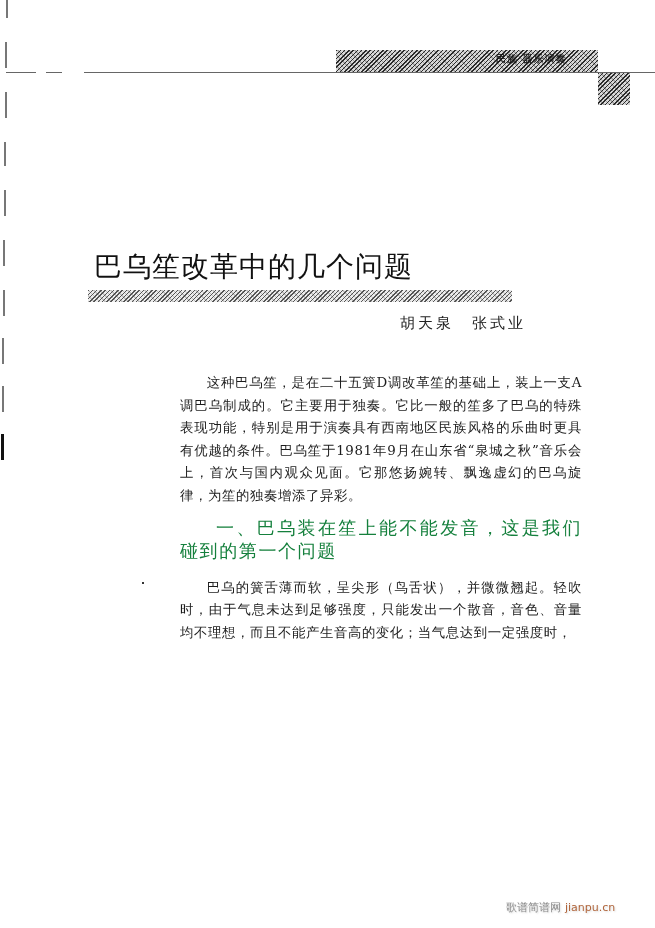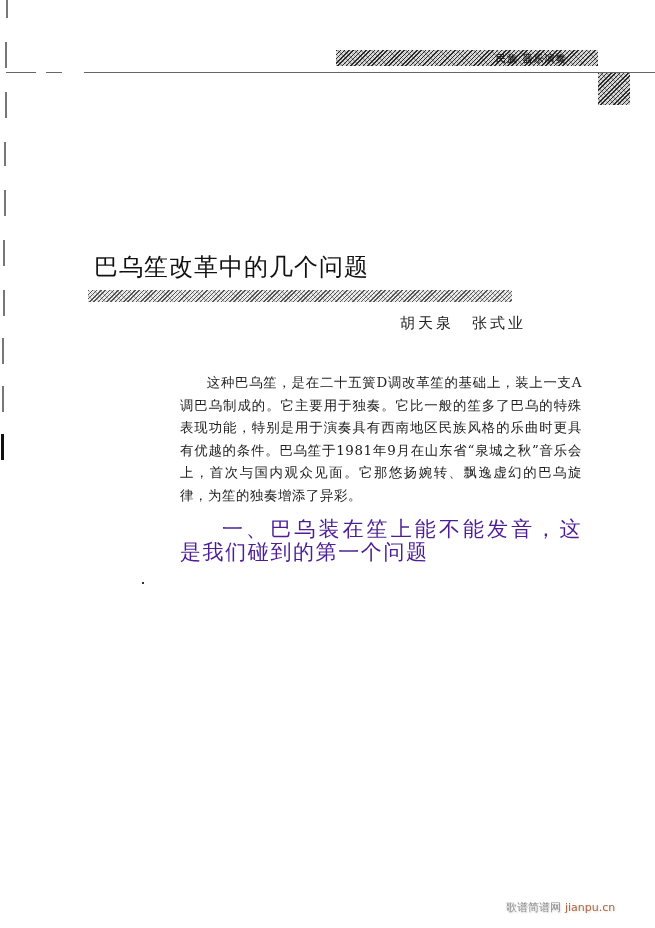--- a/index.html
+++ b/index.html
@@ -49,21 +49,21 @@
       position: absolute;
       top: 71px;
       height: 3px;
       background: #fff;
     }
     .header-band {
       position: absolute;
       left: 336px;
       top: 50px;
       width: 262px;
-      height: 16px;
+      height: 22px;
     }
     .header-band-label {
       position: absolute;
       top: 2px;
       font-family: "DejaVu Sans", sans-serif;
       font-size: 10px;
       font-weight: bold;
       color: #111;
       letter-spacing: 1px;
       opacity: 0.85;
@@ -75,21 +75,21 @@
       width: 32px;
       height: 32px;
     }
 
     
     .title {
       position: absolute;
       left: 94px;
       top: 252px;
       font-family: "DejaVu Sans", "Liberation Sans", sans-serif;
-      font-size: 24px;
+      font-size: 28px;
       font-weight: normal;
       letter-spacing: 1px;
       color: #111;
       margin: 0;
       line-height: 30px;
     }
     .title-band {
       position: absolute;
       left: 88px;
       top: 290px;
@@ -118,26 +118,26 @@
       line-height: 22.6px;
       text-align: justify;
       color: #1c1c1c;
       letter-spacing: 0.6px;
     }
     .body-text p {
       margin: 0;
       text-indent: 2em;
     }
     .section-heading {
-      font-family: Liberation Sans, sans-serif;
-      font-size: 21px;
+      font-family: Liberation Serif, serif;
+      font-size: 18px;
       letter-spacing: 1.6px;
       line-height: 23px;
       margin: 9px 0 14px 0 !important;
-      color: #4c1d95;
+      color: #15803d;
       text-indent: 1.5em;
     }
 
     .stray-dot {
       position: absolute;
       left: 142px;
       top: 582px;
       width: 2px;
       height: 2px;
       background: #333;
@@ -190,17 +190,18 @@
 
 <div class="authors">
   <span>胡天泉</span><span>张式业</span>
 </div>
 
 <div class="stray-dot"></div>
 
 <div class="body-text">
   <p>这种巴乌笙，是在二十五簧D调改革笙的基础上，装上一支A调巴乌制成的。它主要用于独奏。它比一般的笙多了巴乌的特殊表现功能，特别是用于演奏具有西南地区民族风格的乐曲时更具有优越的条件。巴乌笙于1981年9月在山东省“泉城之秋”音乐会上，首次与国内观众见面。它那悠扬婉转、飘逸虚幻的巴乌旋律，为笙的独奏增添了异彩。</p>
   <p class="section-heading">一、巴乌装在笙上能不能发音，这是我们碰到的第一个问题</p>
+  <p>巴乌的簧舌薄而软，呈尖形（鸟舌状），并微微翘起。轻吹时，由于气息未达到足够强度，只能发出一个散音，音色、音量均不理想，而且不能产生音高的变化；当气息达到一定强度时，</p>
 </div>
 
 <div class="watermark">
   <span class="wm-cn">歌谱简谱网</span><span class="wm-url">jianpu.cn</span>
 </div>
 
 </body></html>

